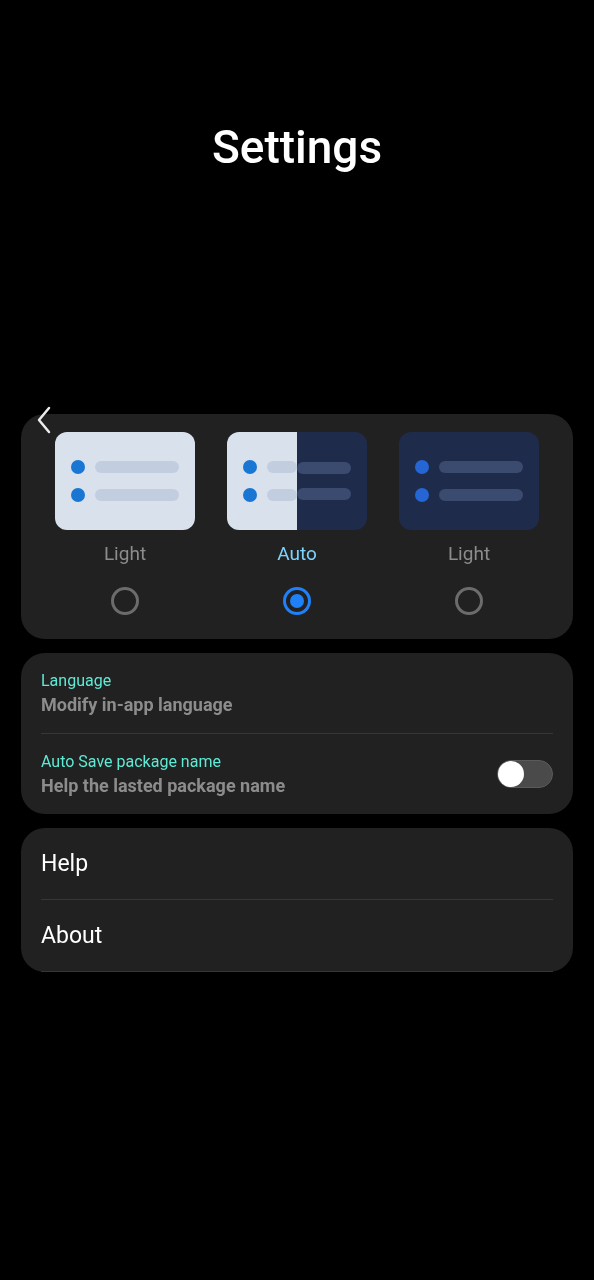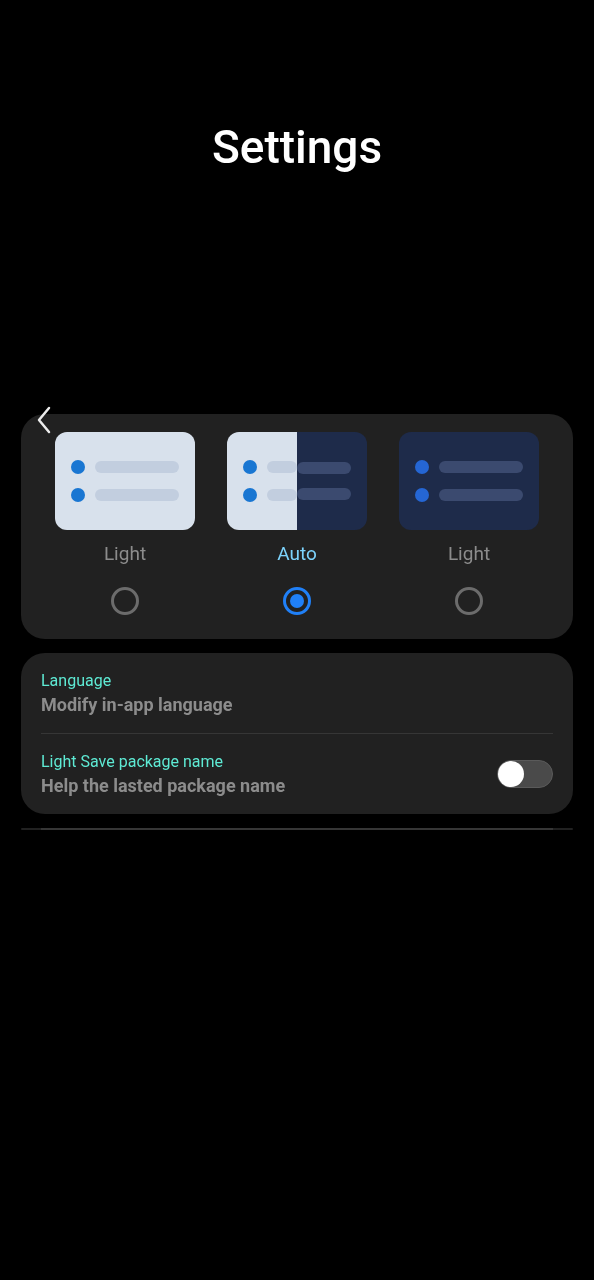--- a/index.html
+++ b/index.html
@@ -294,27 +294,33 @@
 
   <div class="card">
     <div class="list-item">
       <div class="list-item-title">Language</div>
       <div class="list-item-subtitle">Modify in-app language</div>
     </div>
     <div class="list-item-divider"></div>
     <div class="list-item">
       <div class="list-item-row">
         <div class="list-item-text">
-          <div class="list-item-title">Light Save package name</div>
+          <div class="list-item-title">Auto Save package name</div>
           <div class="list-item-subtitle">Help the lasted package name</div>
         </div>
         <div class="toggle">
           <div class="toggle-knob"></div>
         </div>
       </div>
     </div>
   </div>
 
   <div class="card">
+    <div class="simple-list-item">
+      <div class="simple-list-title">Help</div>
+    </div>
     <div class="list-item-divider"></div>
+    <div class="simple-list-item">
+      <div class="simple-list-title">About</div>
+    </div>
     <div class="list-item-divider"></div>
   </div>
 </div>
 
 </body></html>

